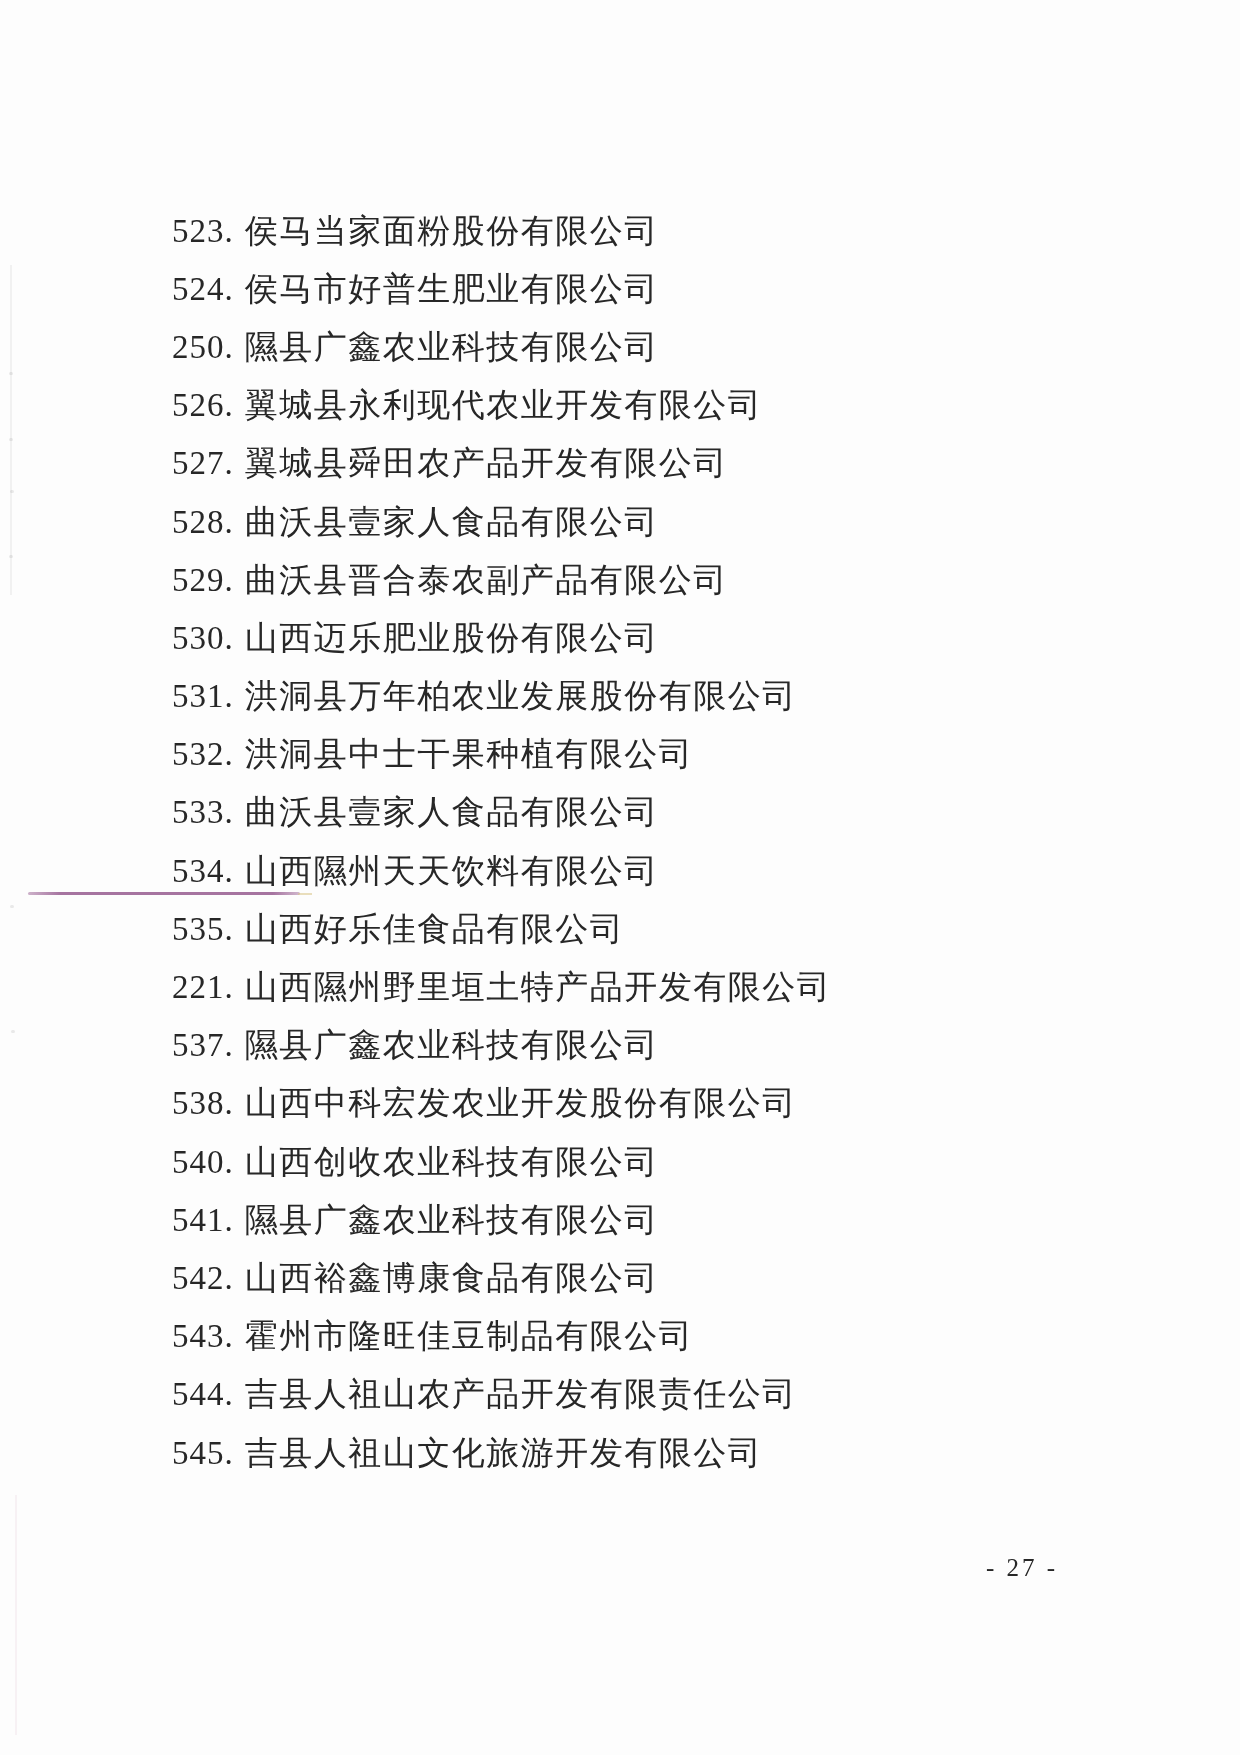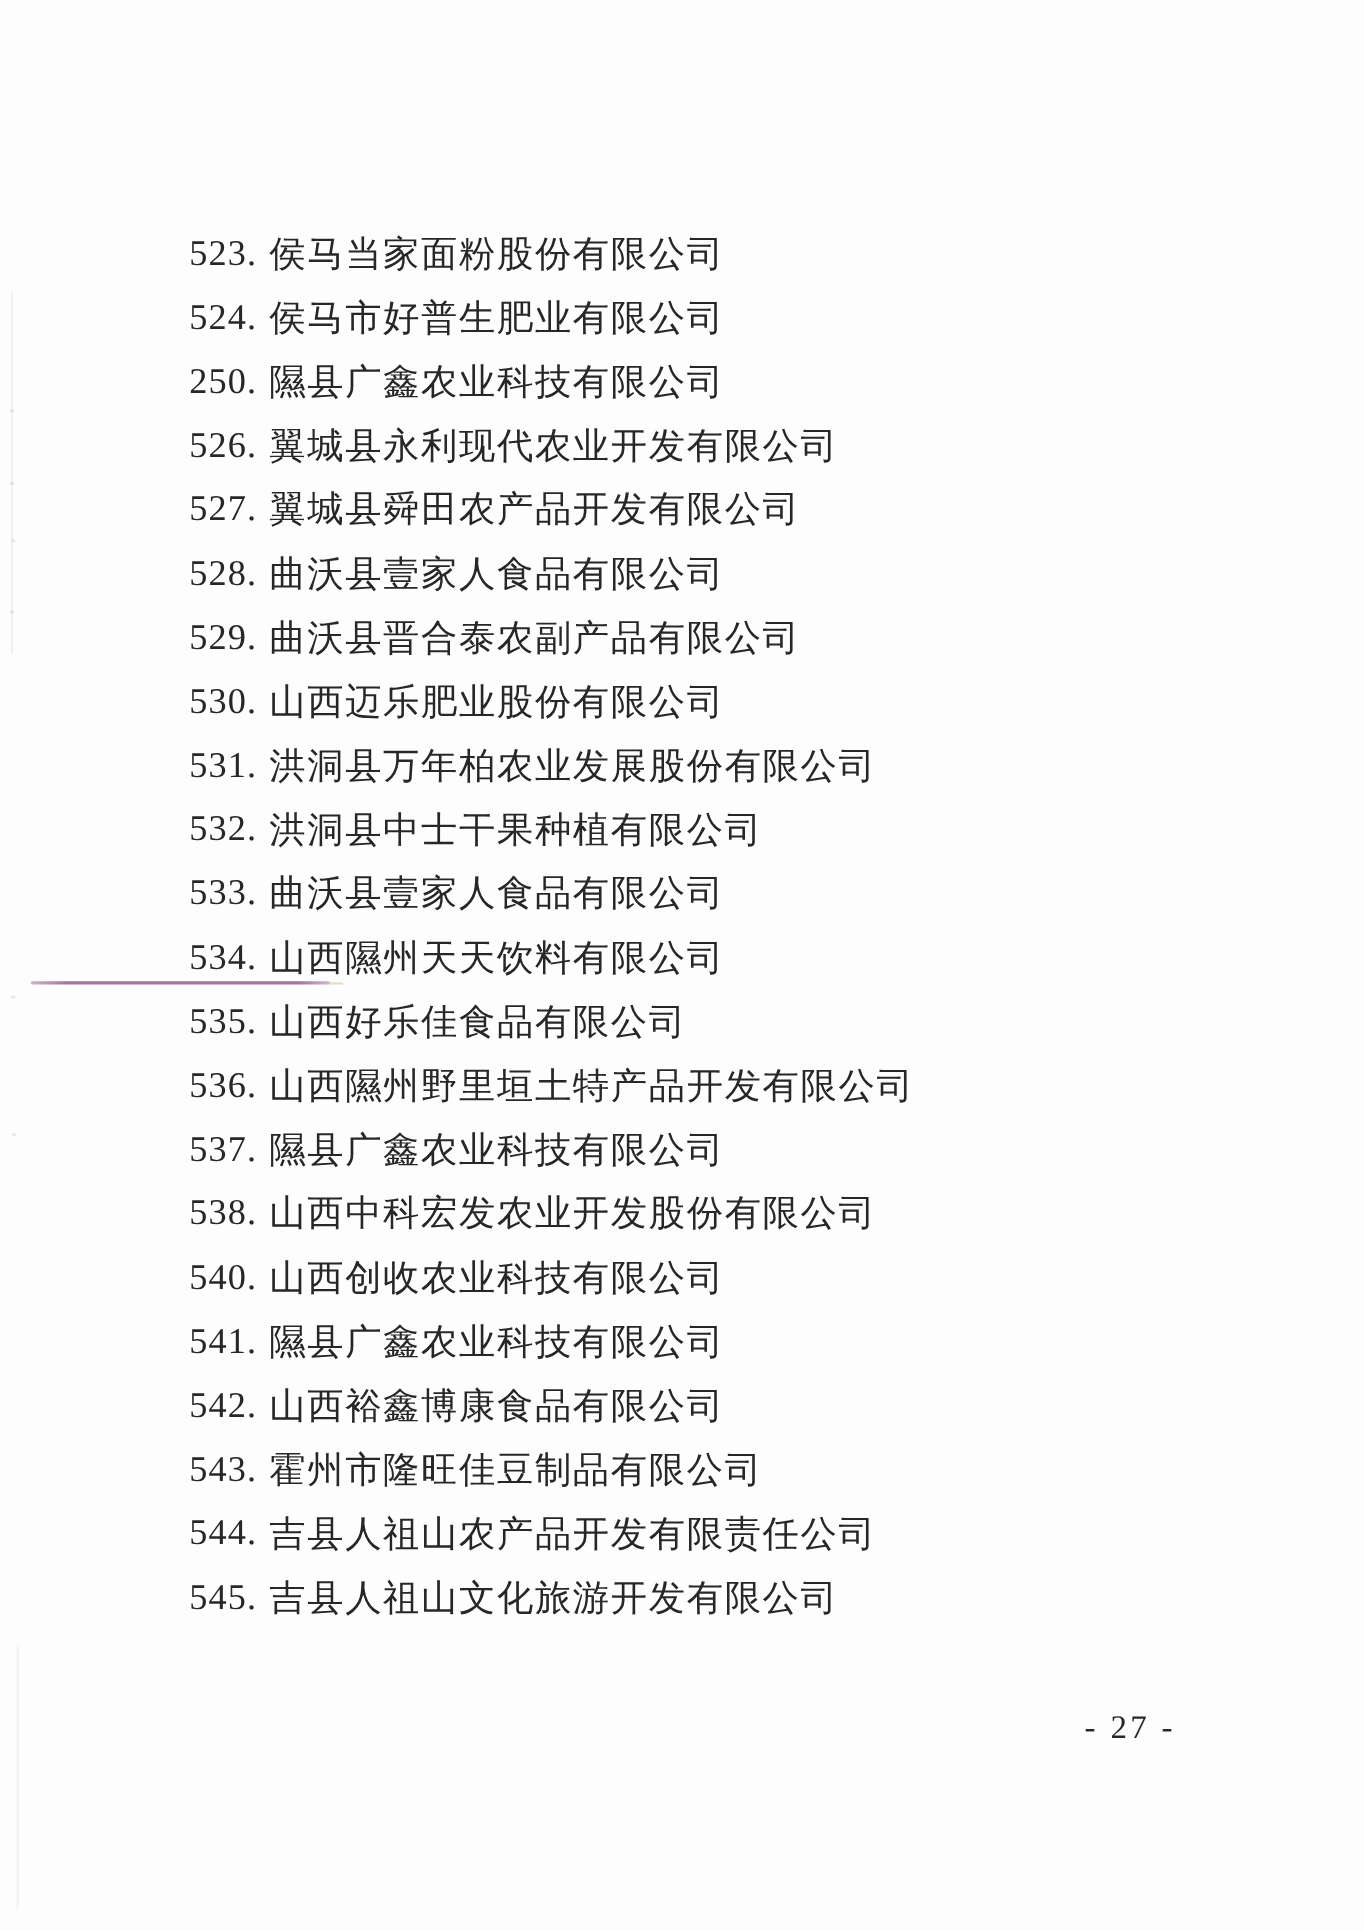--- a/index.html
+++ b/index.html
@@ -40,21 +40,21 @@
   }
   .name {
     letter-spacing: 1.5px;
     text-align: right;
   }
   
   .footer {
     position: absolute;
     left: 986px;
     top: 1554px;
-    font-size: 30px;
+    font-size: 25px;
     letter-spacing: 3px;
     color: var(--ink, #2b2b2b);
   }
   
   .pen-line {
     position: absolute;
     left: 28px;
     top: 892px;
     width: 272px;
     height: 3px;
@@ -150,21 +150,21 @@
       </div>
     <div class="row">
         <span class="num">534.</span>
         <span class="name">山西隰州天天饮料有限公司</span>
       </div>
     <div class="row">
         <span class="num">535.</span>
         <span class="name">山西好乐佳食品有限公司</span>
       </div>
     <div class="row">
-        <span class="num">536.</span>
+        <span class="num">221.</span>
         <span class="name">山西隰州野里垣土特产品开发有限公司</span>
       </div>
     <div class="row">
         <span class="num">537.</span>
         <span class="name">隰县广鑫农业科技有限公司</span>
       </div>
     <div class="row">
         <span class="num">538.</span>
         <span class="name">山西中科宏发农业开发股份有限公司</span>
       </div>

